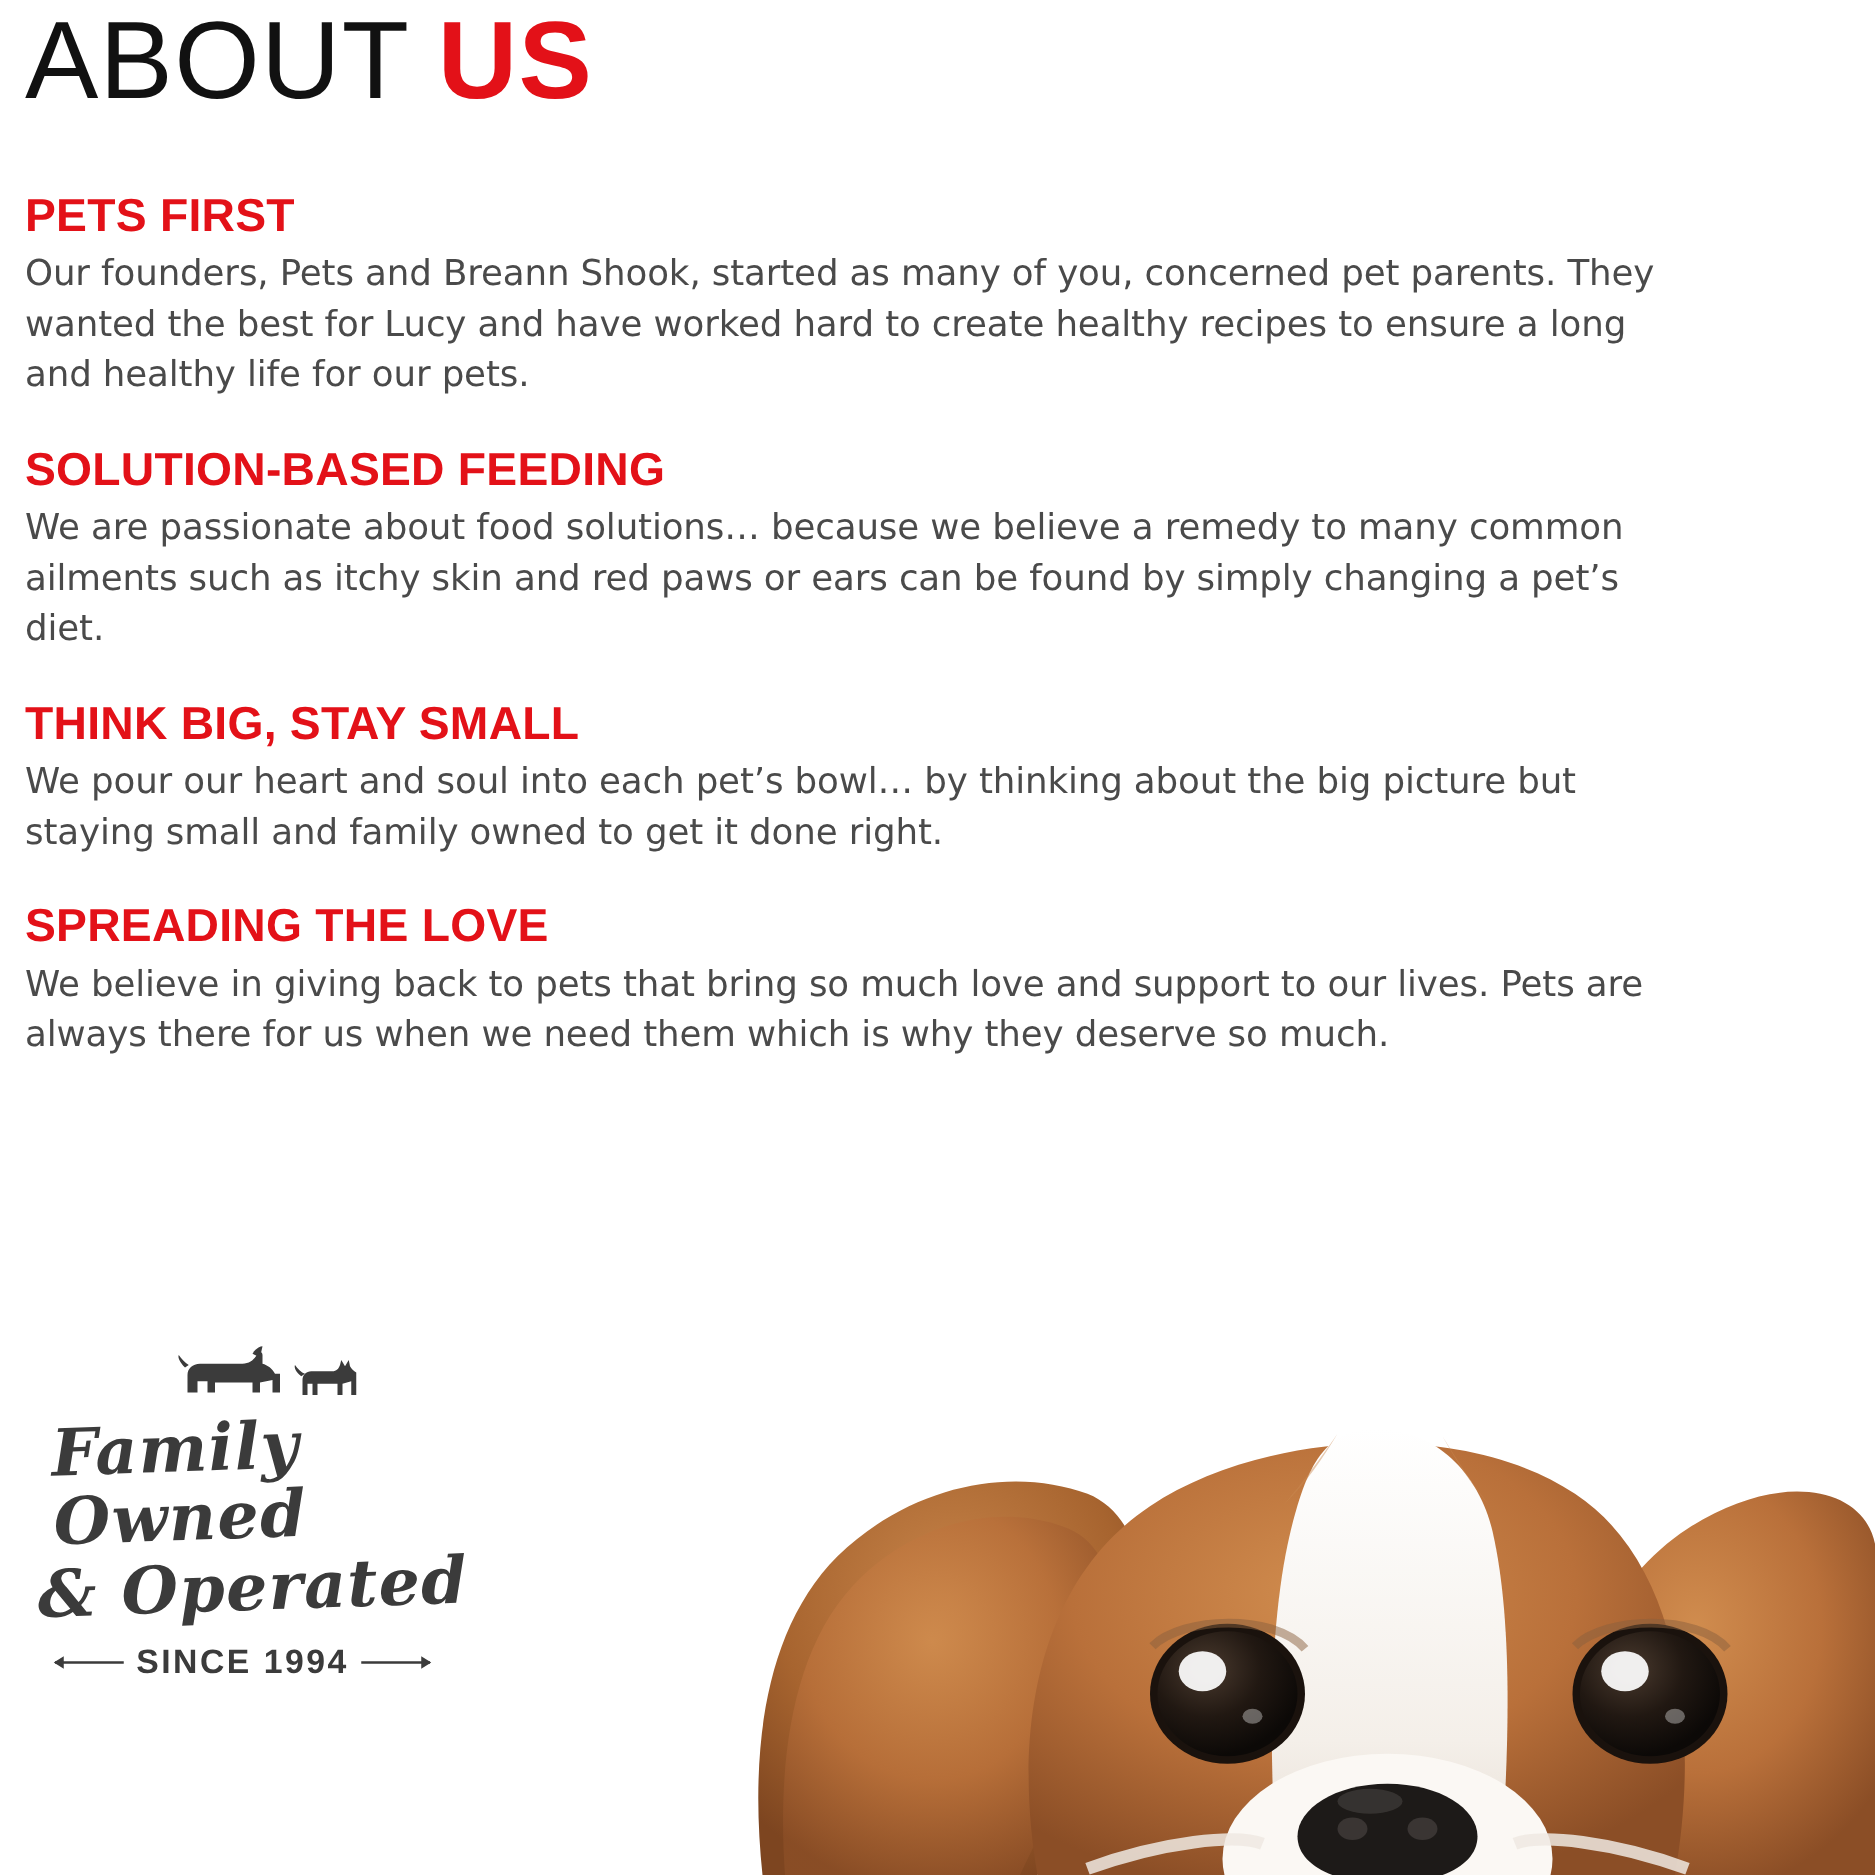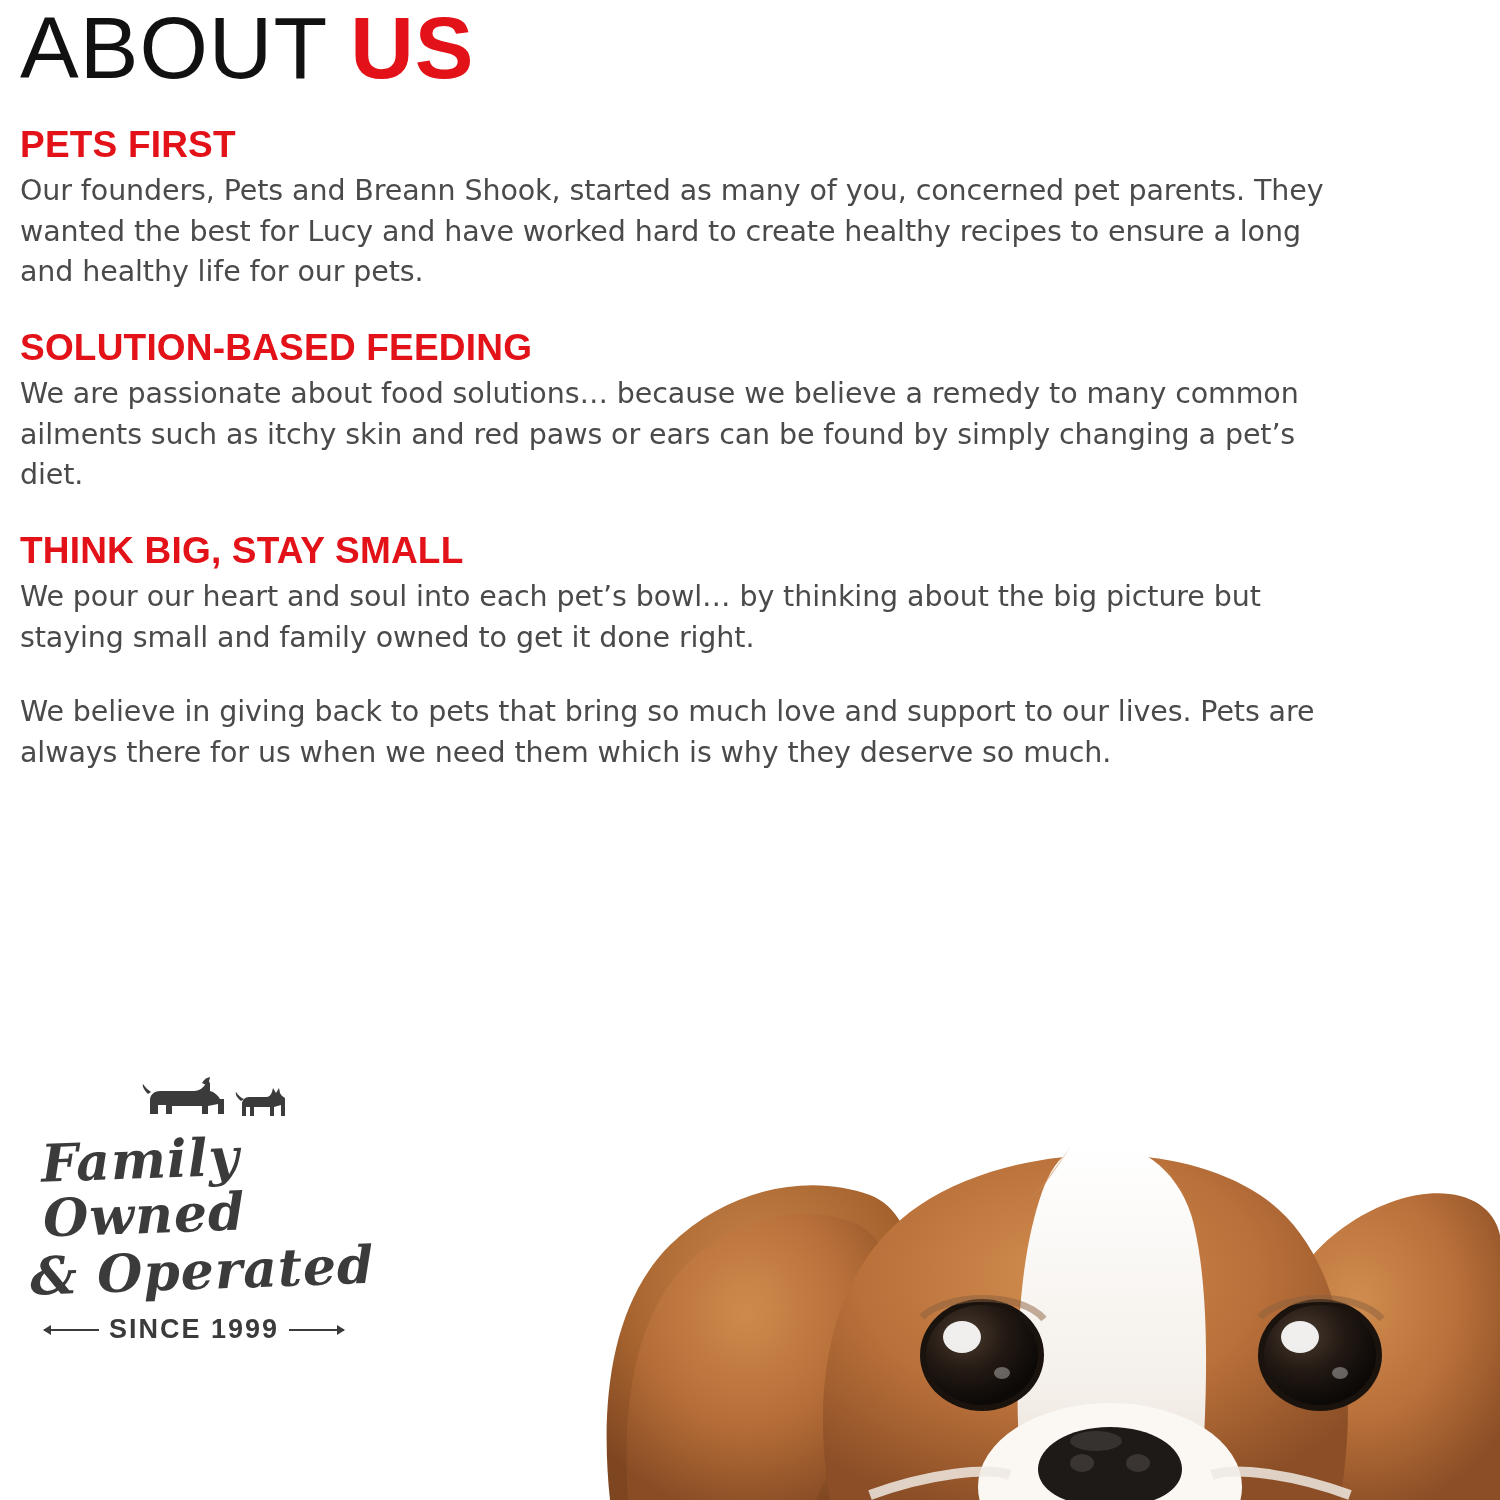--- a/index.html
+++ b/index.html
@@ -39,21 +39,21 @@
     color: #111111;
   }
   .title .us {
     font-weight: 700;
     color: #e31118;
     margin-left: 22px;
   }
 
   
   .sections {
-    margin-top: 32px;
+    margin-top: 60px;
   }
   .section {
     margin-bottom: 34px;
   }
   .section:last-child { margin-bottom: 0; }
 
   .sec-head {
     font-family: "Liberation Sans", sans-serif;
     font-weight: 700;
     font-size: 37px;
@@ -184,20 +184,21 @@
       <h2 class="sec-head">SOLUTION-BASED FEEDING</h2>
       <p class="sec-body">We are passionate about food solutions… because we believe a remedy to many common ailments such as itchy skin and red paws or ears can be found by simply changing a pet’s diet.</p>
     </div>
 
     <div class="section">
       <h2 class="sec-head">THINK BIG, STAY SMALL</h2>
       <p class="sec-body">We pour our heart and soul into each pet’s bowl… by thinking  about the big picture but staying small and family owned to get it done right.</p>
     </div>
 
     <div class="section">
+      <h2 class="sec-head">SPREADING THE LOVE</h2>
       <p class="sec-body">We believe in giving back to pets that bring so much love and support to our lives. Pets are always there for us when we need them which is why they deserve so much.</p>
     </div>
 
   </div>
 
   <div class="lower">
 
     <div class="badge">
       <span class="badge-animals">
         <svg width="150" height="46" viewBox="0 0 150 46" aria-hidden="true">
@@ -209,21 +210,21 @@
 
             <path d="M100 42 L100 30 C100 26 103 23 107 23 L124 23 C127 23 129 21 130 18 L131 14 L134 19 L137 14 L138 19 C139 21 141 23 143 24 L143 42 L139 42 L139 31 L132 33 L132 42 L128 42 L128 33 L112 33 L112 42 L108 42 L108 33 L104 33 L104 42 Z"></path>
             <path d="M99 27 C95 24 93 20 94 18 C96 21 99 24 102 25 Z"></path>
           </g>
         </svg>
       </span>
       <div class="badge-line1">Family Owned</div>
       <div class="badge-line2">&amp; Operated</div>
       <div class="badge-since">
         <span class="rule left"></span>
-        <span class="txt">SINCE 1999</span>
+        <span class="txt">SINCE 1994</span>
         <span class="rule"></span>
       </div>
     </div>
 
     <div class="dog">
       <svg width="1190" height="445" viewBox="0 0 1190 445" aria-hidden="true">
         <defs>
           <radialGradient id="furA" cx="45%" cy="35%" r="70%">
             <stop offset="0%" stop-color="#d08c4e"></stop>
             <stop offset="55%" stop-color="#b9703a"></stop>

